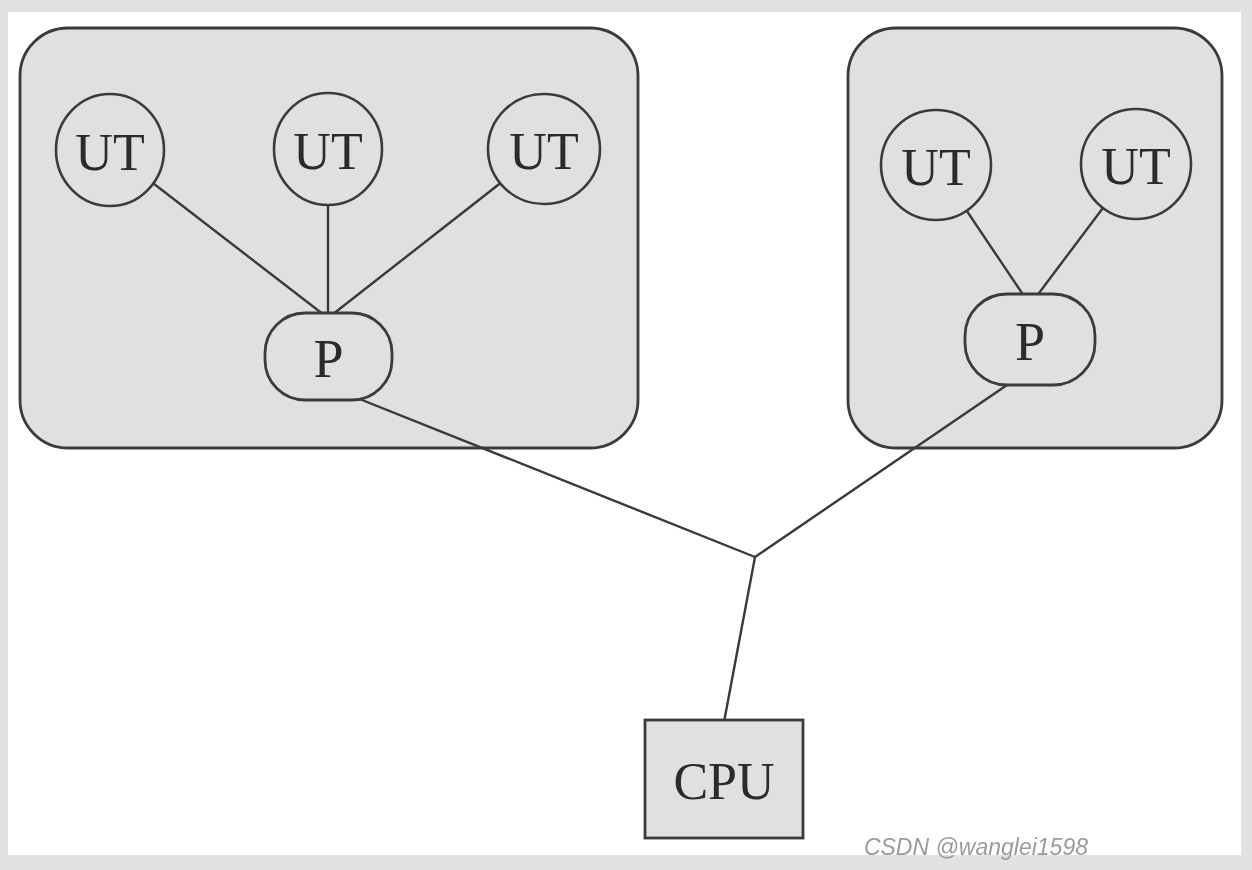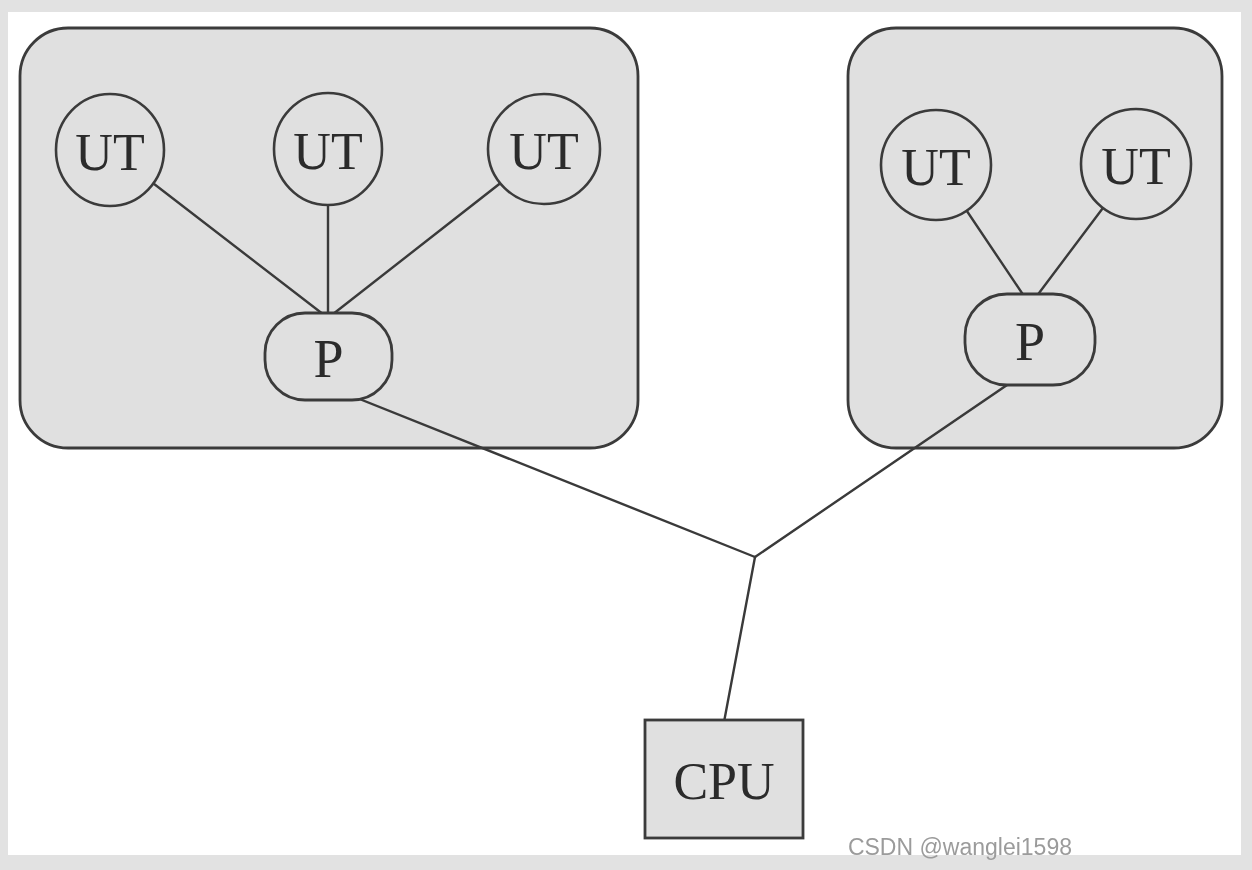--- a/index.html
+++ b/index.html
@@ -20,27 +20,28 @@
   }
   .stage svg {
     position: absolute;
     left: 0;
     top: 0;
     display: block;
   }
   .watermark {
     position: absolute;
     top: 836px;
-    right: 28px;
+    right: 12px;
     font-size: 23px;
     line-height: 1;
     letter-spacing: 0px;
     color: #9b9b9b;
     font-family: "Liberation Sans", sans-serif;
     user-select: none;
+    font-style: italic;
   }
   .node-label {
     font-family: "Liberation Serif", "DejaVu Serif", serif;
     user-select: none;
   }
 </style>
 </head>
 <body>
 
 <div class="stage">

